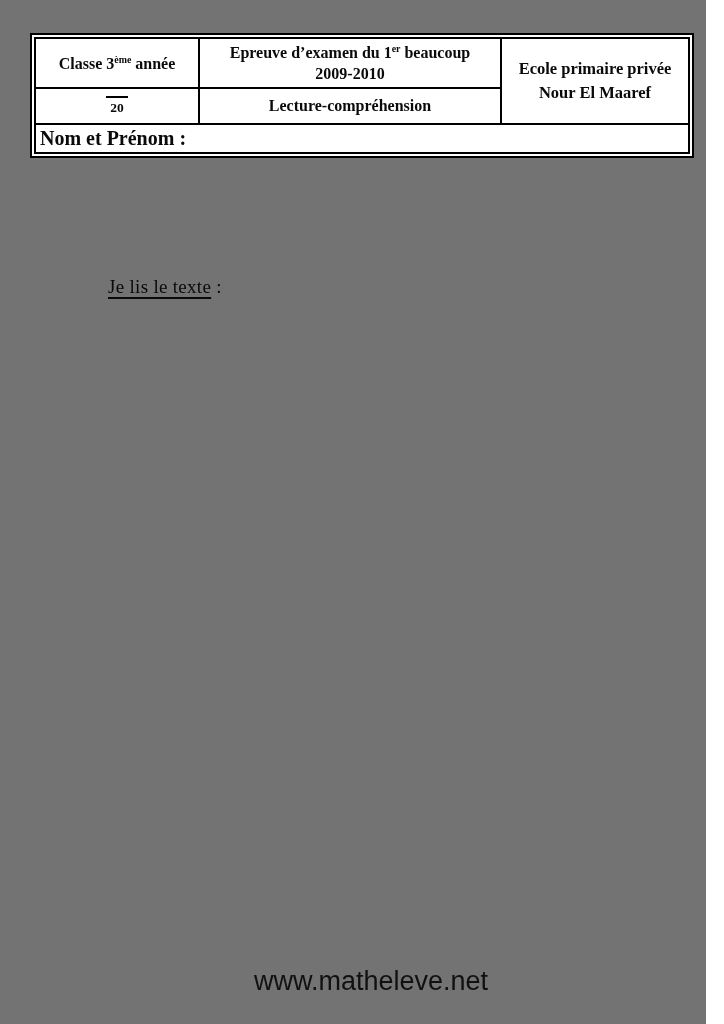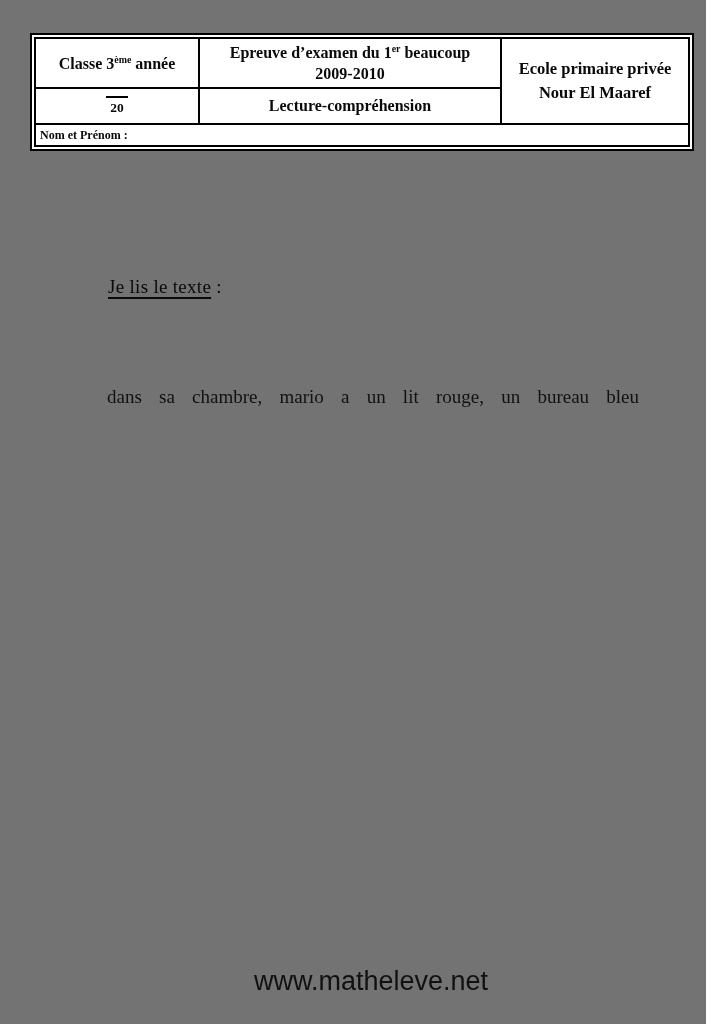--- a/index.html
+++ b/index.html
@@ -38,21 +38,21 @@
     font-weight: bold;
     vertical-align: middle;
     padding: 2px 4px;
     box-sizing: border-box;
   }
   .col-class  { width: 164px; text-align: center; font-size: 16px; }
   .col-exam   { width: 302px; text-align: center; font-size: 16px; }
   .col-school { text-align: center; font-size: 16.5px; line-height: 1.45; border-radius: 13px; }
   .row-top    { height: 50px; }
   .row-mid    { height: 36px; }
-  .name-row   { height: 22px; text-align: left; font-size: 12px; padding-left: 6px; }
+  .name-row   { height: 22px; text-align: left; font-size: 20px; padding-left: 6px; }
   sup { font-size: 0.62em; }
   .exam-line1 { line-height: 1.3; }
   .exam-line2 { line-height: 1.2; }
 
   .score {
     display: inline-block;
     line-height: 1.05;
   }
   .score-bar {
     width: 22px;
@@ -153,20 +153,19 @@
         </tr>
       </tbody>
     </table>
   </div>
 
   <div class="section-heading">
     <span class="underlined">Je lis le texte</span><span> :</span>
   </div>
 
   <div class="paragraph">
-    <div class="tline just">dans sa chambre, mario a un lit rouge, un bureau bleu</div>
   </div>
 
   <div class="footer">
     <span>www.matheleve.net</span>
   </div>
 
 </div>
 
 </body></html>

